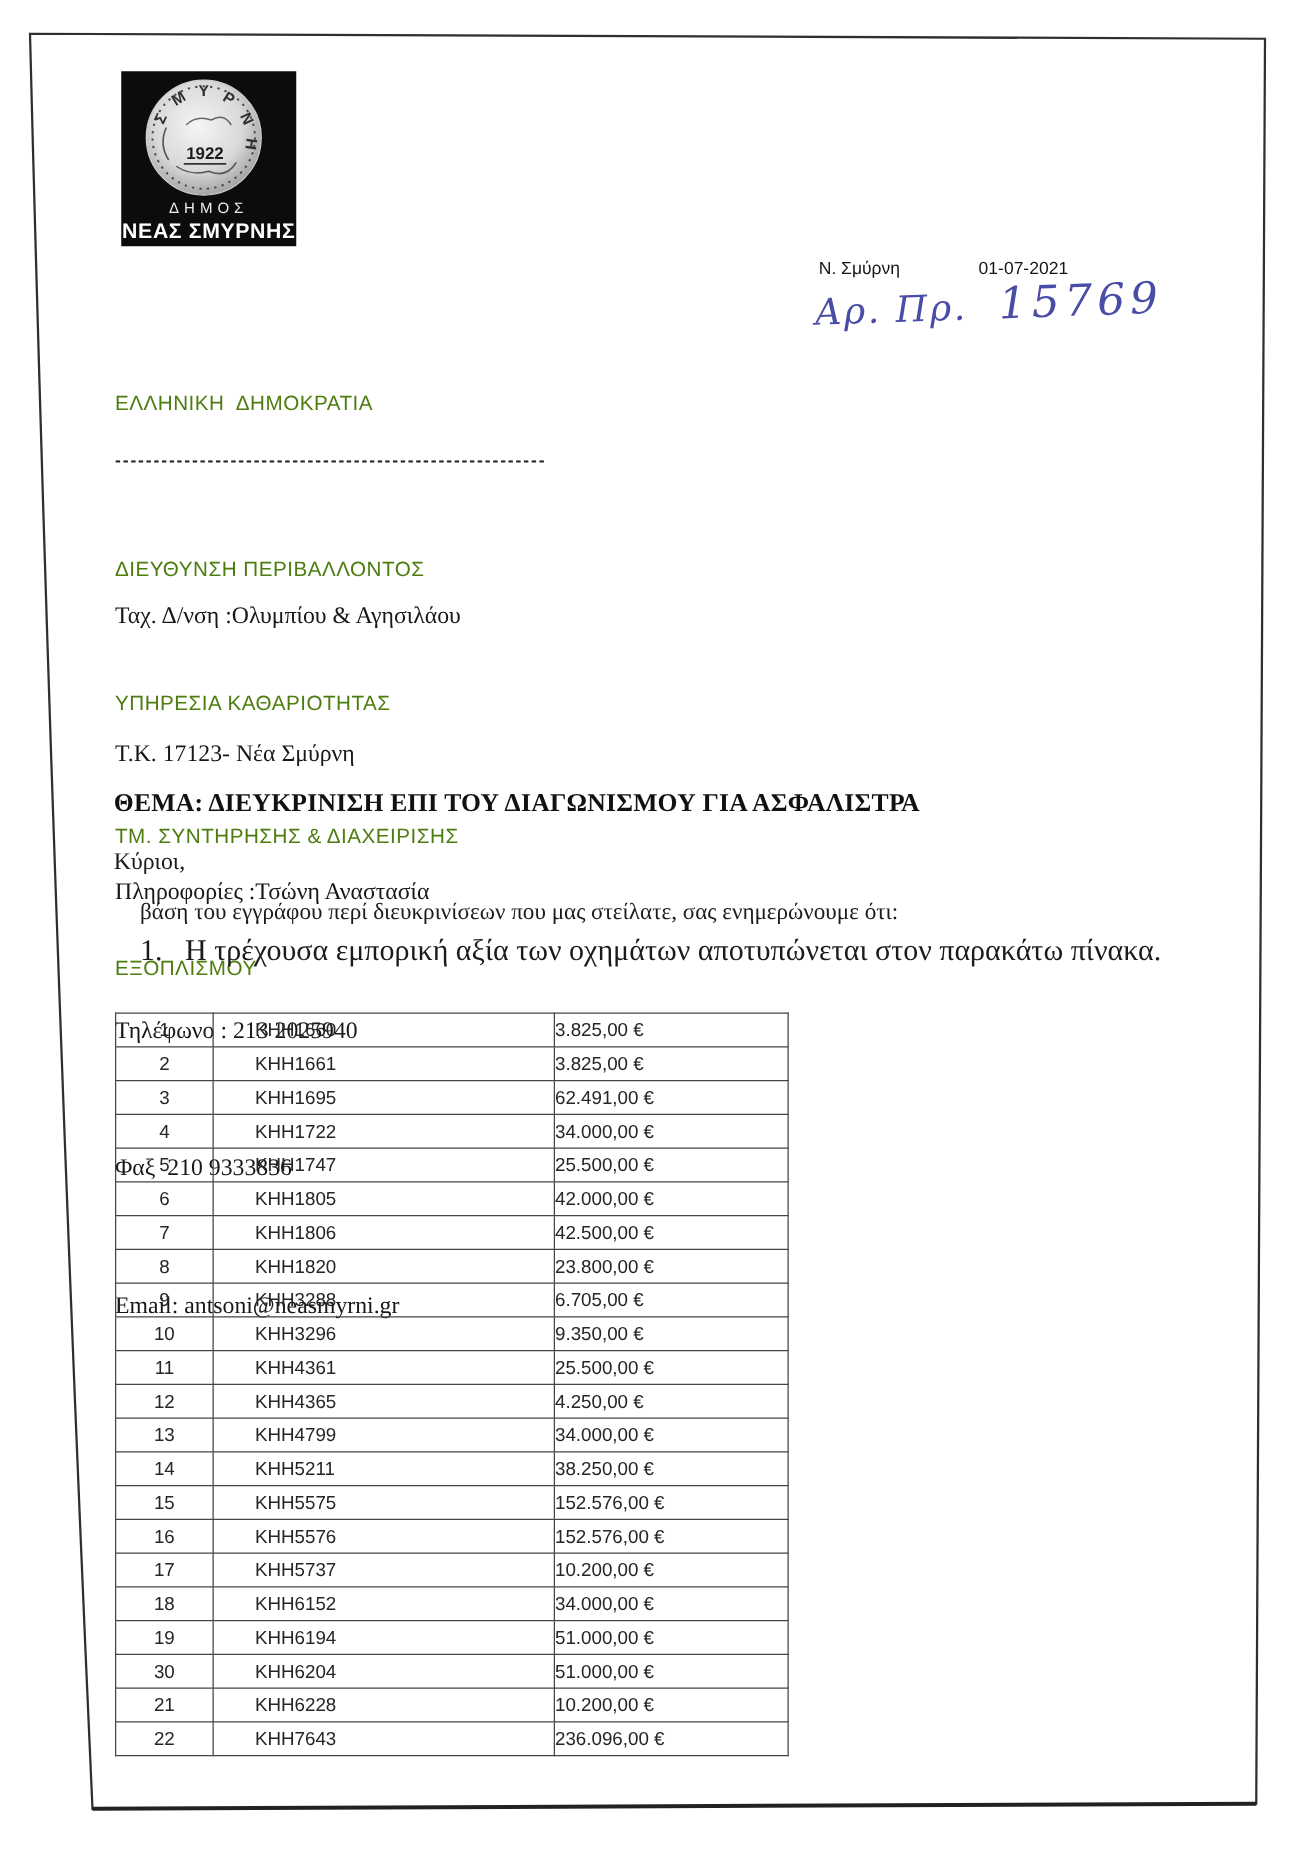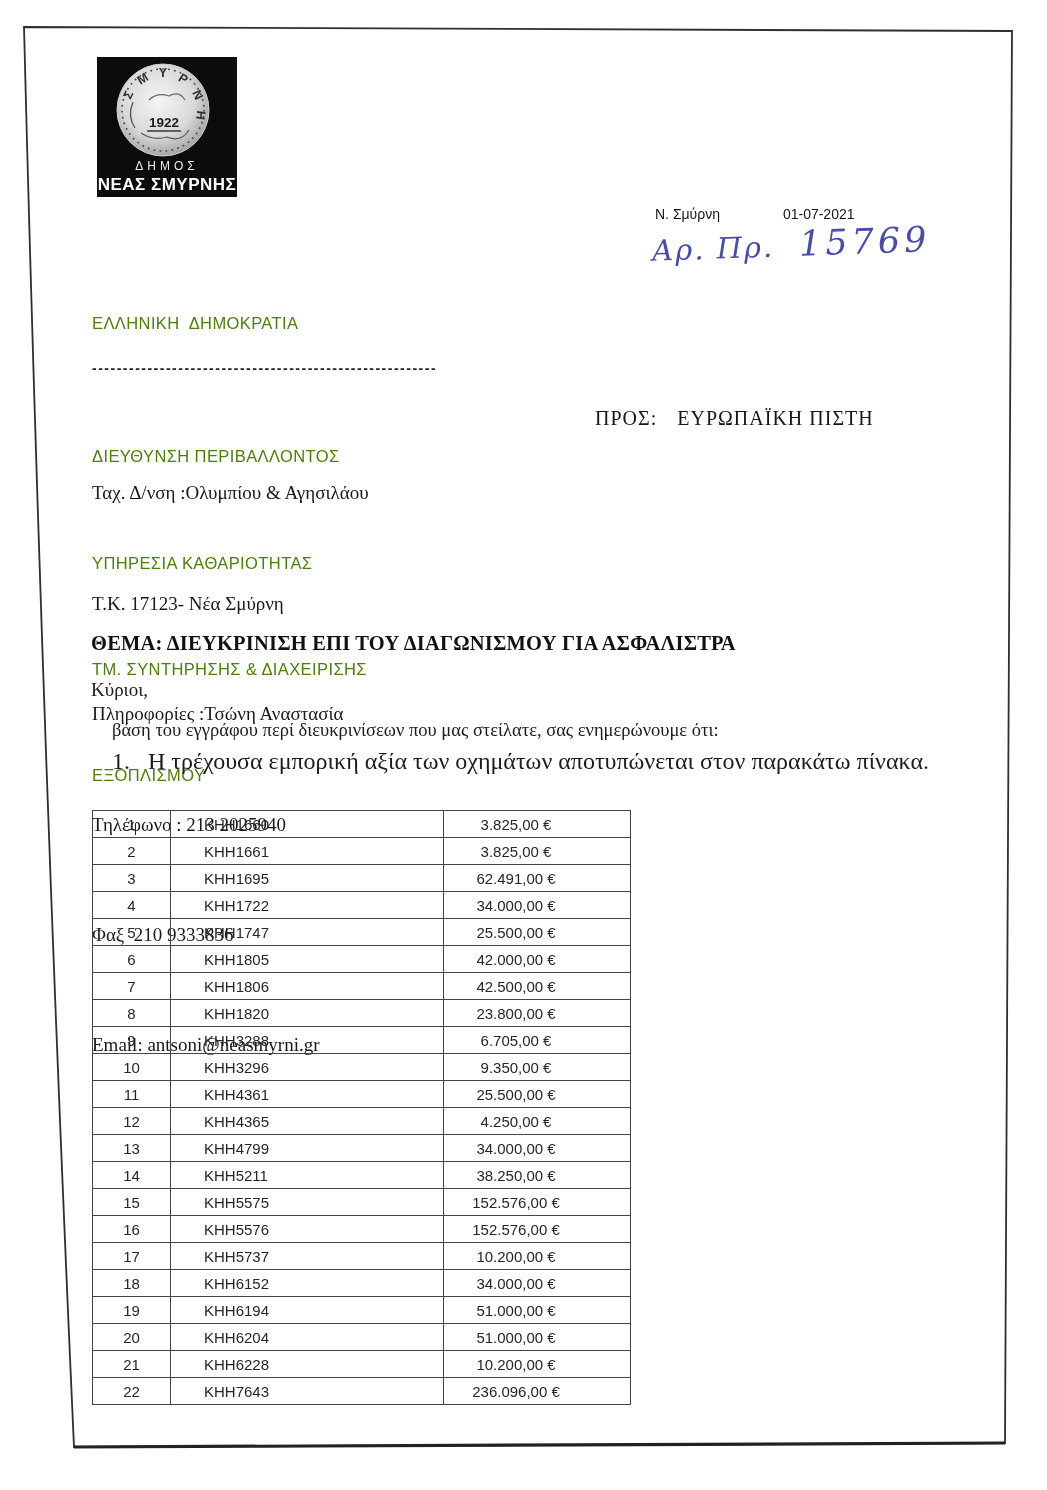--- a/index.html
+++ b/index.html
@@ -44,21 +44,21 @@
   .body-intro{position:absolute;left:112px;top:720px;font-size:18.5px;}
   .body-item{position:absolute;left:112px;top:748px;font-size:24px;}
   .body-item .marker{display:inline-block;width:30px;}
 
   
   .vtable{position:absolute;left:92px;top:810px;width:538px;border-collapse:collapse;
           table-layout:fixed;font-family:"Liberation Sans",sans-serif;font-size:15px;color:#262626;}
   .vtable td{border:1.5px solid #454545;height:26px;padding:0;overflow:hidden;}
   .vtable .c-num{text-align:center;}
   .vtable .c-plate{padding-left:33px;margin-top:40px;}
-  .vtable .c-value{text-align:center;padding-right:42px;}
+  .vtable .c-value{text-align:left;padding-right:42px;}
 </style>
 </head>
 <body>
 
 <div class="page">
 
   <svg class="scan-svg" width="1047" height="1490" viewBox="0 0 1047 1490">
     <path d="M 24 27 L 1012 31 L 1005 1443 L 74 1447 Q 42 740 24 27 Z" fill="none" stroke="#2f2f2f" stroke-width="1.8"></path>
     <path d="M 74 1447 L 1005 1443" fill="none" stroke="#222222" stroke-width="3.2"></path>
   </svg>
@@ -128,24 +128,20 @@
     
       <div class="contact-line">Πληροφορίες :Τσώνη Αναστασία</div>
     
       <div class="contact-line">Τηλέφωνο : 213 2025940</div>
     
       <div class="contact-line">Φαξ  210 9333836</div>
     
       <div class="contact-line">Email: antsoni@neasmyrni.gr</div>
     </div>
 
-  <div class="recipient">
-    <span class="to-label">ΠΡΟΣ:</span>
-    <span>ΕΥΡΩΠΑΪΚΗ ΠΙΣΤΗ</span>
-  </div>
 
   <div class="subject">ΘΕΜΑ: ΔΙΕΥΚΡΙΝΙΣΗ ΕΠΙ ΤΟΥ ΔΙΑΓΩΝΙΣΜΟΥ ΓΙΑ ΑΣΦΑΛΙΣΤΡΑ</div>
 
   <div class="salutation">Κύριοι,</div>
   <div class="body-intro">βάση του εγγράφου περί διευκρινίσεων που μας στείλατε, σας ενημερώνουμε ότι:</div>
   <div class="body-item">
     <span class="marker">1.</span>
     <span>Η τρέχουσα εμπορική αξία των οχημάτων αποτυπώνεται στον παρακάτω πίνακα.</span>
   </div>
 
@@ -265,21 +261,21 @@
           <td class="c-value">34.000,00 €</td>
         </tr>
 
         <tr>
           <td class="c-num">19</td>
           <td class="c-plate">ΚΗΗ6194</td>
           <td class="c-value">51.000,00 €</td>
         </tr>
 
         <tr>
-          <td class="c-num">20</td>
+          <td class="c-num">30</td>
           <td class="c-plate">ΚΗΗ6204</td>
           <td class="c-value">51.000,00 €</td>
         </tr>
 
         <tr>
           <td class="c-num">21</td>
           <td class="c-plate">ΚΗΗ6228</td>
           <td class="c-value">10.200,00 €</td>
         </tr>
 

